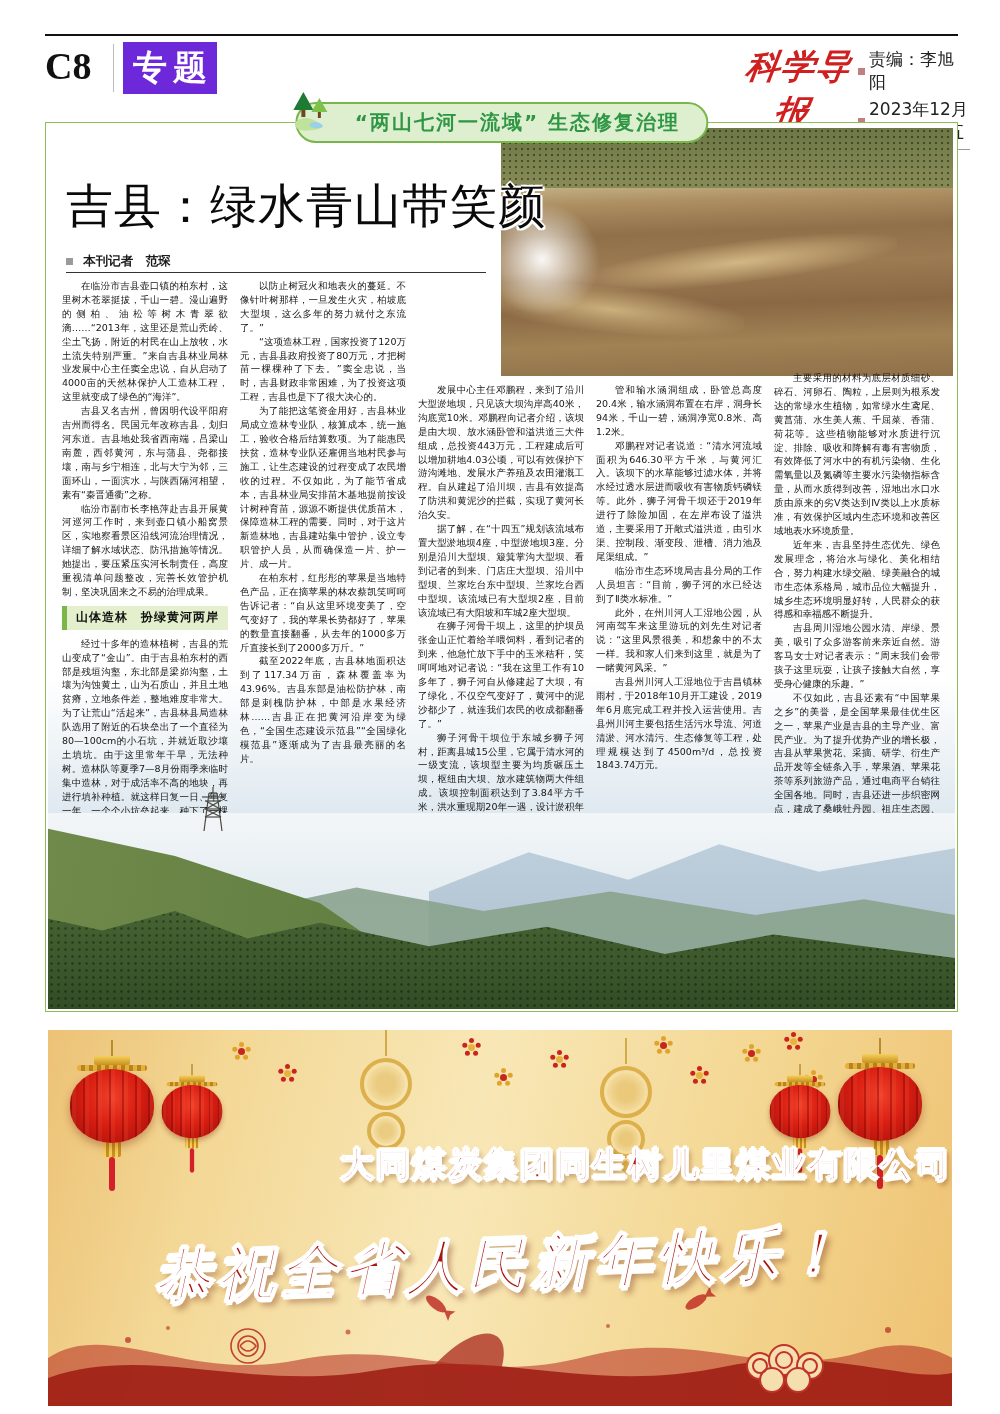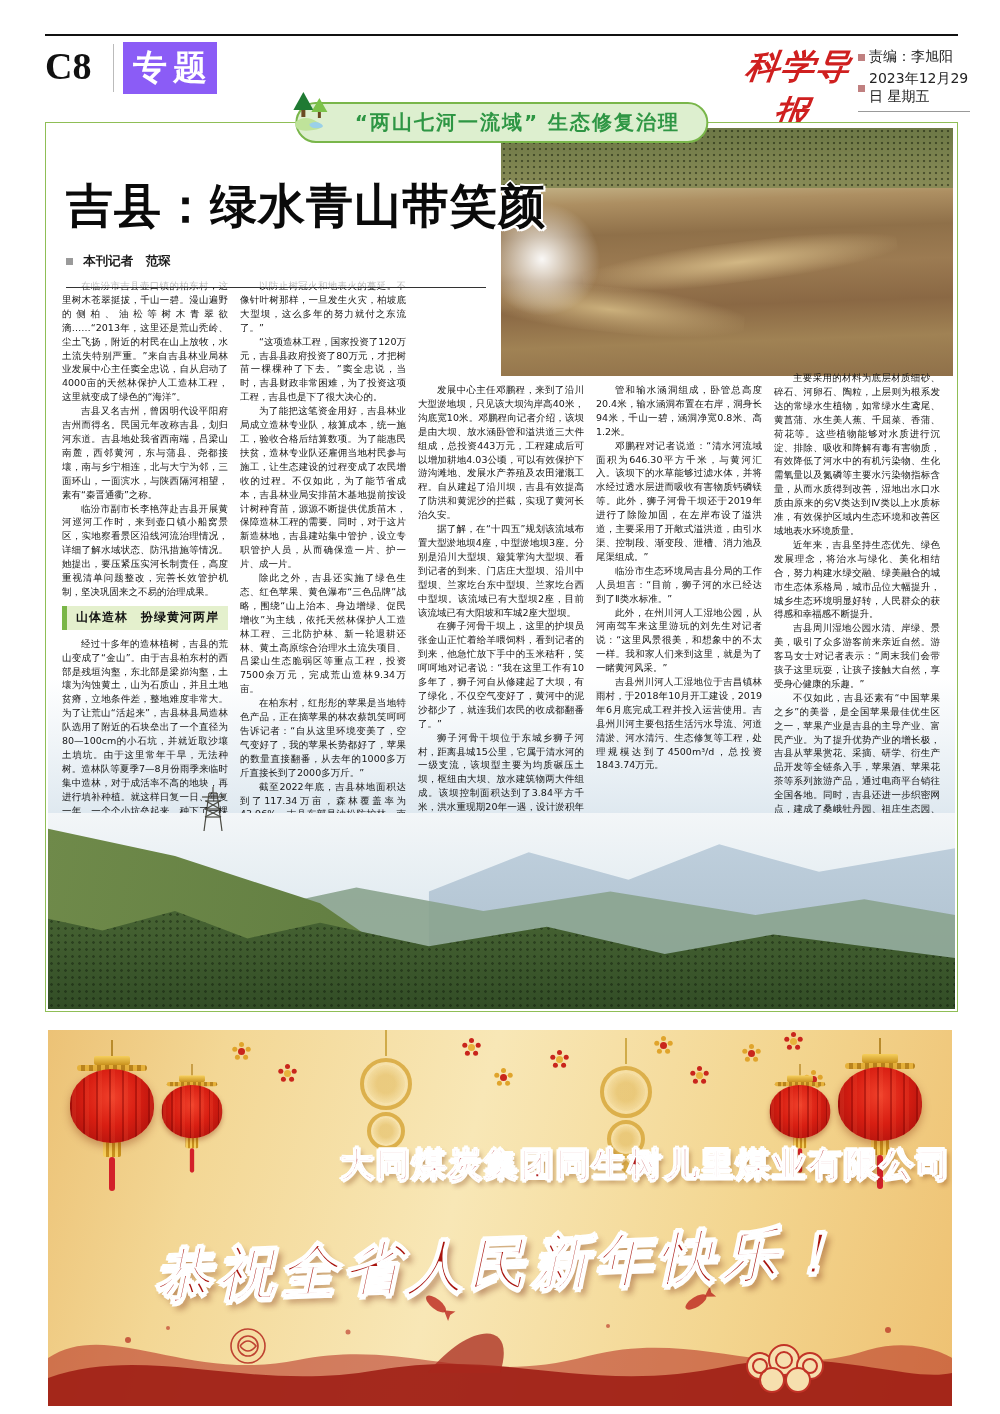--- a/index.html
+++ b/index.html
@@ -5,27 +5,27 @@
   html,body{margin:0;padding:0;}
   body{
     width:1000px;height:1414px;position:relative;background:#ffffff;
     font-family:"DejaVu Sans",sans-serif;color:#1a1a1a;overflow:hidden;
   }
   
   .top-rule{position:absolute;left:45px;top:34px;width:913px;height:2px;background:#111;}
   .pageno{position:absolute;left:45px;top:42px;font-family:"Liberation Serif",serif;
     font-weight:bold;font-size:38px;line-height:48px;color:#111;}
   .head-sep{position:absolute;left:113px;top:44px;width:1px;height:48px;background:#bbb;}
-  .section-box{position:absolute;left:123px;top:42px;width:94px;height:52px;background:#8b5cf6;
+  .section-box{position:absolute;left:123px;top:42px;width:94px;height:52px;background:#6d28d9;
     display:flex;align-items:center;justify-content:center;}
   .section-box span{color:#fff;font-weight:bold;font-size:34px;letter-spacing:6px;margin-left:6px;}
   .masthead{position:absolute;left:735px;top:44px;width:120px;text-align:center;
     font-family:"DejaVu Serif",serif;font-style:italic;font-weight:bold;font-size:34px;
     color:#cf1f1f;transform:skewX(-8deg);letter-spacing:1px;}
-  .pubinfo{position:absolute;left:858px;top:46px;width:112px;font-size:14px;color:#222;}
+  .pubinfo{position:absolute;left:858px;top:46px;width:112px;font-size:17px;color:#222;}
   .pub-row{display:flex;align-items:center;gap:4px;padding:2px 0;}
   .pub-row:last-child{border-bottom:1px solid #999;padding-bottom:5px;}
   .sq{display:inline-block;width:7px;height:7px;background:#c08080;flex:none;}
   
   .article-box{position:absolute;left:45px;top:122px;width:911px;height:888px;
     border:1.5px solid #8fbe56;background:#fff;}
   
   .banner{position:absolute;left:50%;top:-21px;transform:translateX(-50%);
     background:#ddefcf;border:2px solid #79b64a;border-radius:22px;
     padding:5px 26px 5px 58px;white-space:nowrap;z-index:6;}
@@ -40,25 +40,25 @@
       radial-gradient(rgba(30,45,18,.5) 1px,transparent 1.6px);
     background-blend-mode:multiply;background-size:100% 100%,6px 6px;opacity:.95;}
   .photo-tr .sand1{position:absolute;left:18%;top:46%;width:70%;height:16%;
     background:radial-gradient(ellipse,#d2b784 0%,rgba(210,183,132,0) 75%);transform:rotate(-7deg);}
   .photo-tr .sand2{position:absolute;left:-6%;top:64%;width:60%;height:18%;
     background:radial-gradient(ellipse,#cbb07c 0%,rgba(203,176,124,0) 75%);transform:rotate(6deg);}
   .photo-tr .rapids{position:absolute;left:-4%;top:30%;width:26%;height:46%;
     background:radial-gradient(ellipse,rgba(255,255,255,.95) 0%,rgba(255,255,255,0) 70%);
     transform:rotate(24deg);}
   
-  .headline{position:absolute;left:20px;top:52px;z-index:3;font-weight:bold;font-size:47px;
+  .headline{position:absolute;left:20px;top:52px;z-index:3;font-weight:normal;font-size:47px;
     letter-spacing:1px;color:#0a0a0a;
     text-shadow:-2px 0 0 #fff,2px 0 0 #fff,0 -2px 0 #fff,0 2px 0 #fff,2px 2px 0 #fff,-2px 2px 0 #fff;text-align:center;}
   .byline{position:absolute;left:20px;top:130px;z-index:3;width:420px;font-size:12.5px;
-    font-weight:bold;border-bottom:1.5px solid #333;padding-bottom:17px;background:rgba(255,255,255,.7);}
+    font-weight:bold;border-bottom:1.5px solid #333;padding-bottom:2px;background:rgba(255,255,255,.7);}
   .byline .sq{background:#9a9a9a;margin-right:6px;}
   
   .cols{position:absolute;left:16px;top:156px;width:878px;height:534px;display:flex;gap:12px;z-index:2;}
   .col{width:166px;height:100%;overflow:hidden;font-size:9.5px;line-height:13.9px;
     text-align:justify;color:#151515;}
   .col p{margin:0;text-indent:2em;}
   .colhead{margin:7px 0;background:#e4f0cd;border-left:5px solid #7ab648;
     font-weight:bold;font-size:12px;padding:5px 0;text-align:center;color:#111;letter-spacing:1px;}
   .col-c3,.col-c4{padding-top:104px;box-sizing:border-box;}
   .col-c5{padding-top:92px;box-sizing:border-box;}
@@ -181,21 +181,20 @@
       <p>吉县又名吉州，曾因明代设平阳府吉州而得名。民国元年改称吉县，划归河东道。吉县地处我省西南端，吕梁山南麓，西邻黄河，东与蒲县、尧都接壤，南与乡宁相连，北与大宁为邻，三面环山，一面滨水，与陕西隔河相望，素有“秦晋通衢”之称。</p>
       <p>临汾市副市长李艳萍赴吉县开展黄河巡河工作时，来到壶口镇小船窝景区，实地察看景区沿线河流治理情况，详细了解水域状态、防汛措施等情况。她提出，要压紧压实河长制责任，高度重视清单问题整改，完善长效管护机制，坚决巩固来之不易的治理成果。</p>
       <div class="colhead">山体造林　扮绿黄河两岸</div>
       <p>经过十多年的造林植树，吉县的荒山变成了“金山”。由于吉县柏东村的西部是残垣沟壑，东北部是梁峁沟壑，土壤为沟蚀黄土，山为石质山，并且土地贫瘠，立地条件差，整地难度非常大。为了让荒山“活起来”，吉县林县局造林队选用了附近的石块垒出了一个直径为80—100cm的小石坑，并就近取沙壤土填坑。由于这里常年干旱，无法种树。造林队等夏季7—8月份雨季来临时集中造林，对于成活率不高的地块，再进行填补种植。就这样日复一日、年复一年，一个个小坑垒起来，种下了一棵棵树。</p>
 
     </div>
     <div class="col col-c2">
       <p>以防止树冠火和地表火的蔓延。不像针叶树那样，一旦发生火灾，柏坡底大型坝，这么多年的努力就付之东流了。”</p>
       <p>“这项造林工程，国家投资了120万元，吉县县政府投资了80万元，才把树苗一棵棵种了下去。”窦全忠说，当时，吉县财政非常困难，为了投资这项工程，吉县也是下了很大决心的。</p>
       <p>为了能把这笔资金用好，吉县林业局成立造林专业队，核算成本，统一施工，验收合格后结算数项。为了能惠民扶贫，造林专业队还雇佣当地村民参与施工，让生态建设的过程变成了农民增收的过程。不仅如此，为了能节省成本，吉县林业局安排苗木基地提前按设计树种育苗，源源不断提供优质苗木，保障造林工程的需要。同时，对于这片新造林地，吉县建站集中管护，设立专职管护人员，从而确保造一片、护一片、成一片。</p>
-      <p>除此之外，吉县还实施了绿色生态、红色苹果、黄色瀑布“三色品牌”战略，围绕“山上治本、身边增绿、促民增收”为主线，依托天然林保护人工造林工程、三北防护林、新一轮退耕还林、黄土高原综合治理水土流失项目、吕梁山生态脆弱区等重点工程，投资7500余万元，完成荒山造林9.34万亩。</p>
       <p>在柏东村，红彤彤的苹果是当地特色产品，正在摘苹果的林农蔡凯笑呵呵告诉记者：“自从这里环境变美了，空气变好了，我的苹果长势都好了，苹果的数量直接翻番，从去年的1000多万斤直接长到了2000多万斤。”</p>
       <p>截至2022年底，吉县林地面积达到了117.34万亩，森林覆盖率为43.96%。吉县东部是油松防护林，南部是刺槐防护林，中部是水果经济林……吉县正在把黄河沿岸变为绿色，“全国生态建设示范县”“全国绿化模范县”逐渐成为了吉县最亮丽的名片。</p>
 
     </div>
     <div class="col col-c3">
       <p>发展中心主任邓鹏程，来到了沿川大型淤地坝，只见该大坝沟岸高40米，沟底宽10米。邓鹏程向记者介绍，该坝是由大坝、放水涵卧管和溢洪道三大件组成，总投资443万元，工程建成后可以增加耕地4.03公顷，可以有效保护下游沟滩地、发展水产养殖及农田灌溉工程。自从建起了沿川坝，吉县有效提高了防洪和黄泥沙的拦截，实现了黄河长治久安。</p>
       <p>据了解，在“十四五”规划该流域布置大型淤地坝4座，中型淤地坝3座。分别是沿川大型坝、簸箕掌沟大型坝、看到记者的到来、门店庄大型坝、沿川中型坝、兰家圪台东中型坝、兰家圪台西中型坝。该流域已有大型坝2座，目前该流域已有大阳坡和车城2座大型坝。</p>
       <p>在狮子河骨干坝上，这里的护坝员张金山正忙着给羊喂饲料，看到记者的到来，他急忙放下手中的玉米秸秆，笑呵呵地对记者说：“我在这里工作有10多年了，狮子河自从修建起了大坝，有了绿化，不仅空气变好了，黄河中的泥沙都少了，就连我们农民的收成都翻番了。”</p>
       <p>狮子河骨干坝位于东城乡狮子河村，距离县城15公里，它属于清水河的一级支流，该坝型主要为均质碾压土坝，枢纽由大坝、放水建筑物两大件组成。该坝控制面积达到了3.84平方千米，洪水重现期20年一遇，设计淤积年限15年。该坝高为25.6米，相应坝顶高程为734米，坝顶宽4米，坝顶长83.5米，坝顶为土质路面。其中，总库容为61.76万立方米，对应高程为729.8米，拦泥库容33.9万立方米，设计淤积高程727.7米，淤地面积达到了8.3公顷。该坝放水建筑物由卧</p>
     </div>

